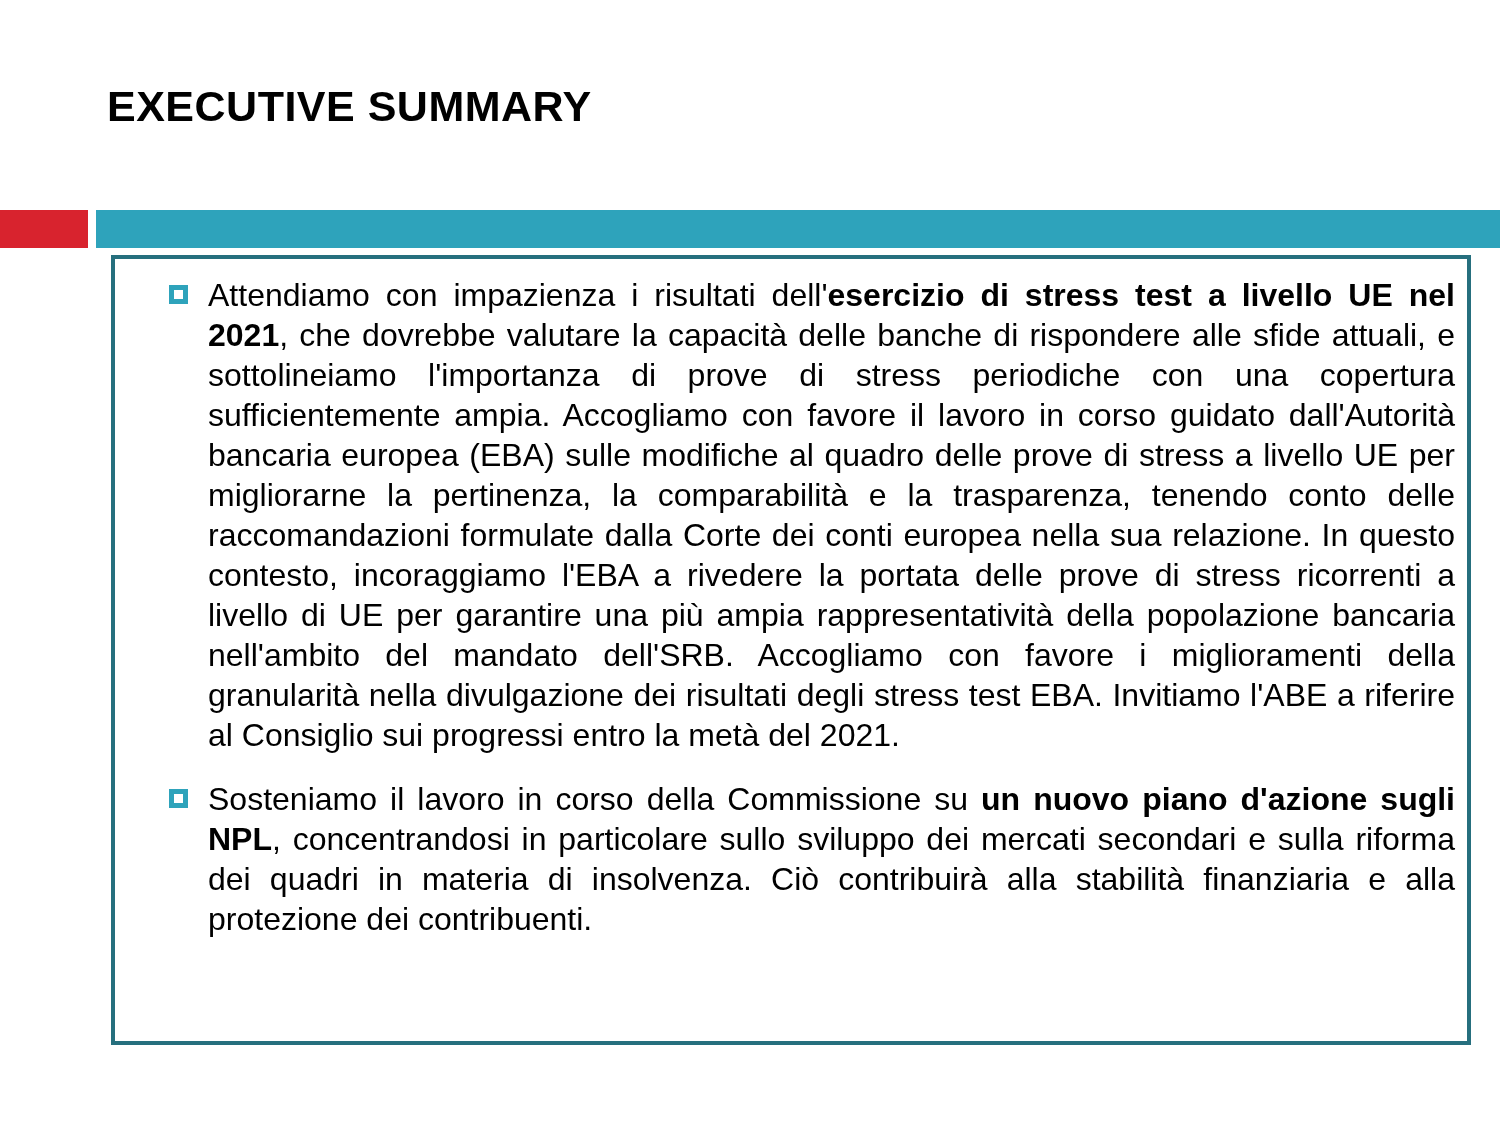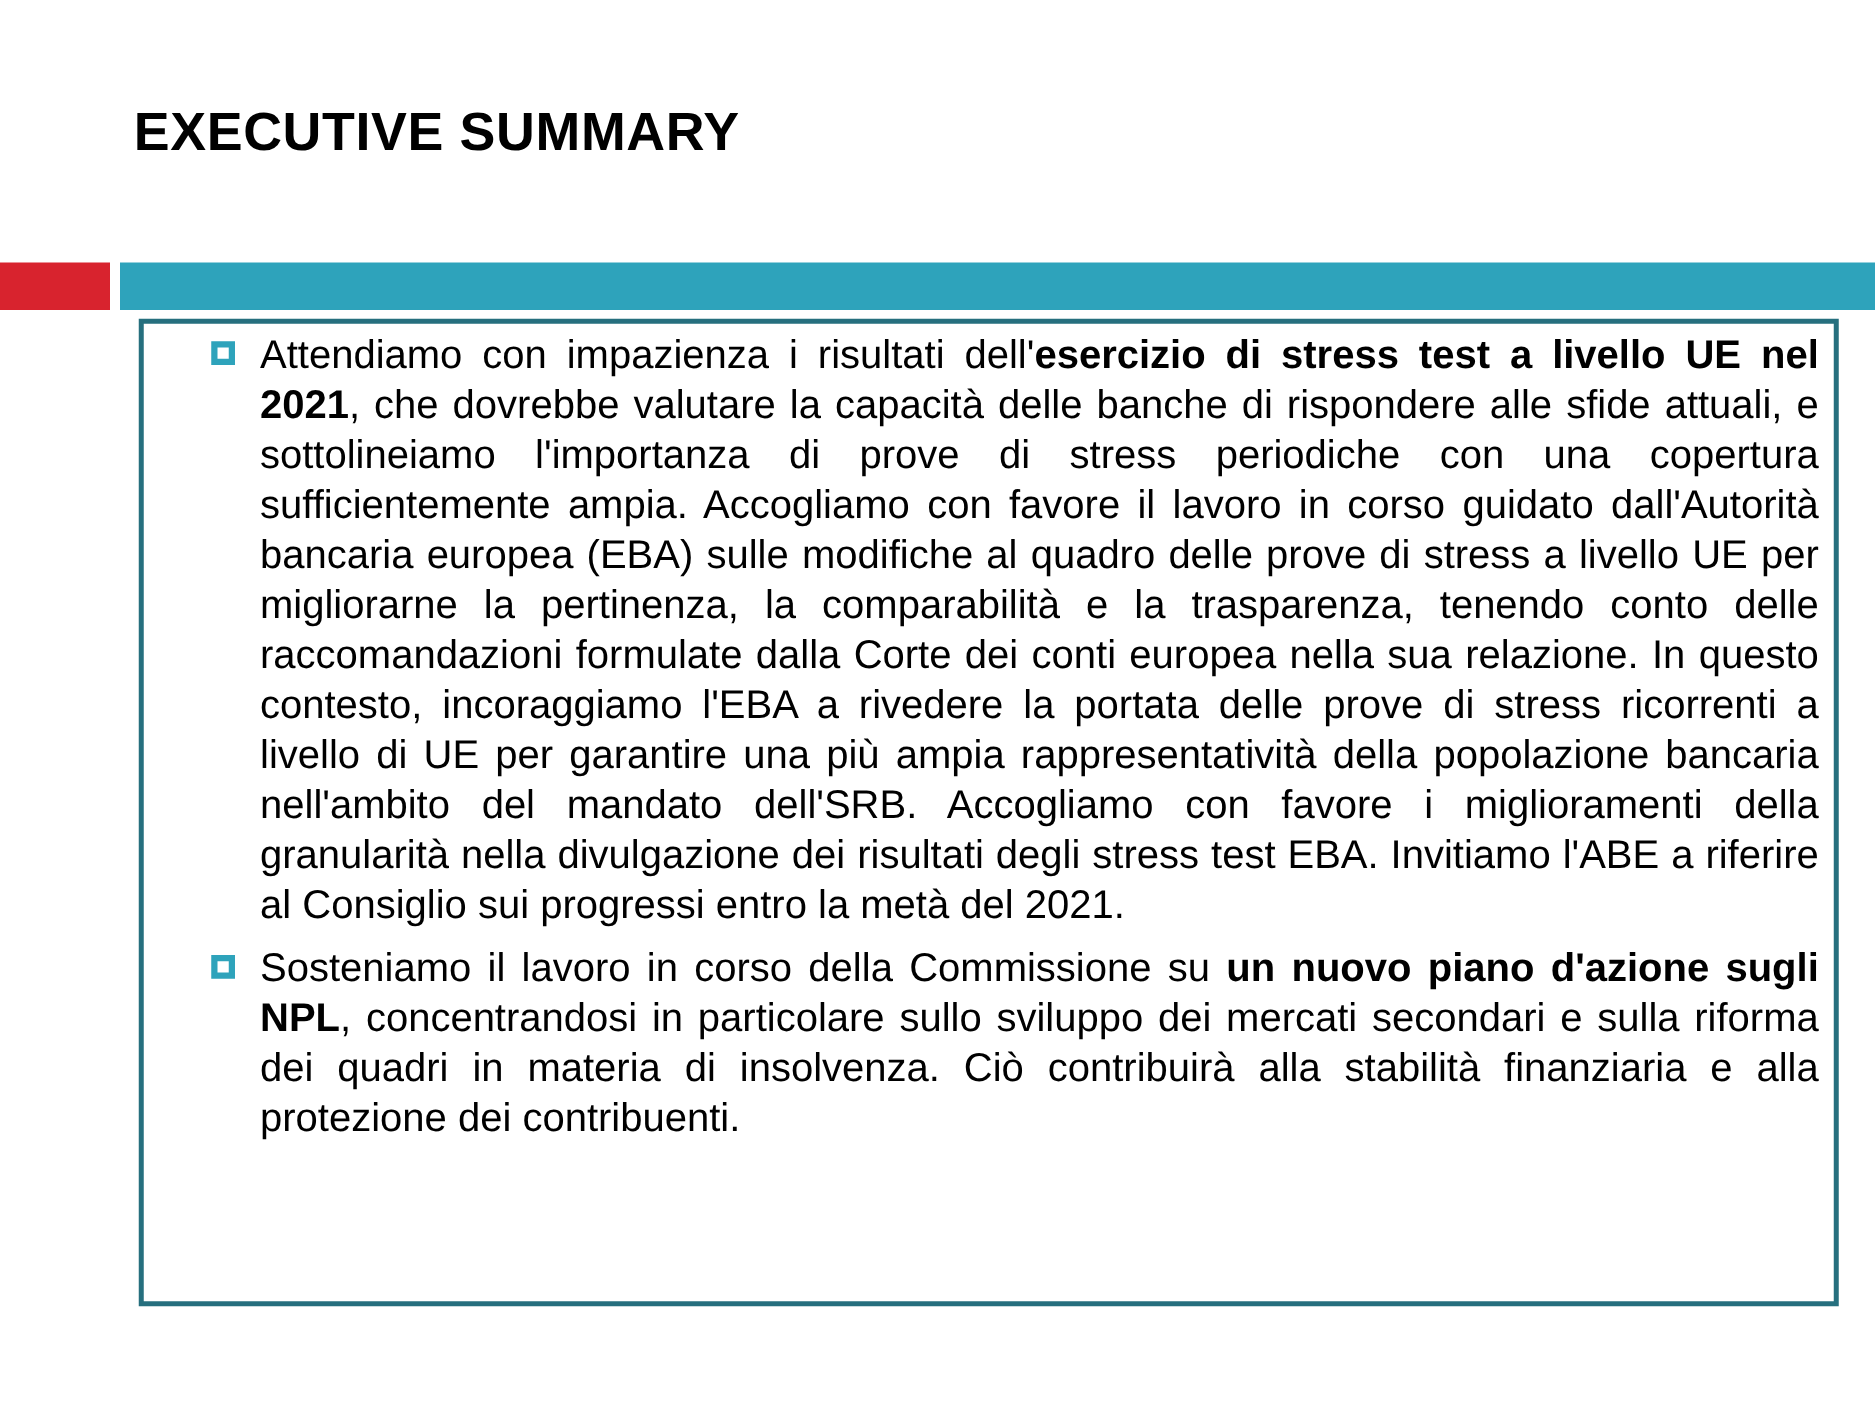--- a/index.html
+++ b/index.html
@@ -48,32 +48,32 @@
     top: 255px;
     width: 1360px;
     height: 790px;
     box-sizing: border-box;
     border: 4px solid var(--box-border-teal, #266f7e);
     background: var(--background, #fff);
   }
   .bullet-list {
     list-style: none;
     margin: 0;
-    padding: 4px 12px 0 0;
+    padding: 16px 12px 0 0;
   }
   .bullet-item {
     position: relative;
     padding: 0 0 0 93px;
     font-size: 32px;
     line-height: 40px;
     color: var(--text, #000);
     text-align: justify;
   }
   .bullet-item + .bullet-item {
-    margin-top: 11px;
+    margin-top: 24px;
   }
   .square-bullet {
     position: absolute;
     left: 54px;
     top: 10px;
     width: 19px;
     height: 19px;
     box-sizing: border-box;
     border: 5px solid var(--bullet-teal, #2ea3bb);
     background: var(--background, #fff);

